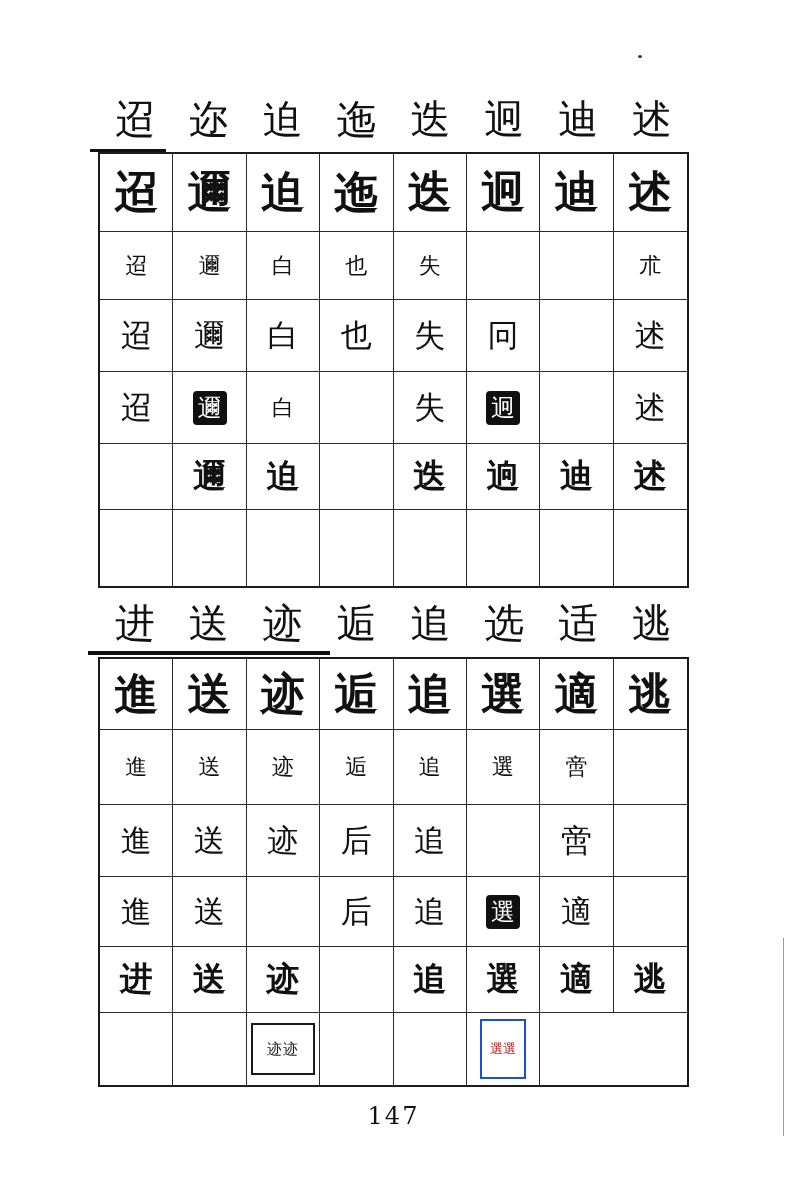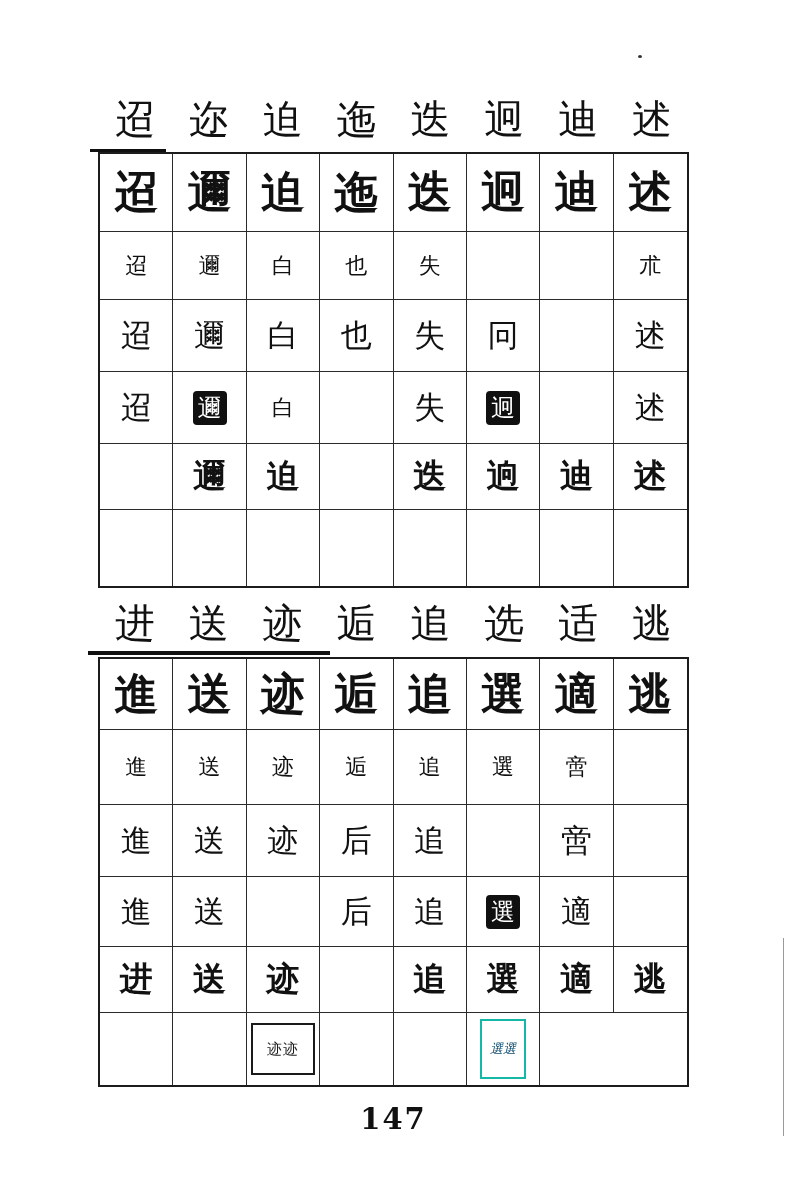--- a/index.html
+++ b/index.html
@@ -43,28 +43,28 @@
     width:34px;height:34px;background:#101010;color:#fff;
     display:flex;align-items:center;justify-content:center;
     font-size:24px;border-radius:4px;
   }
   .stamp-wide{
     width:60px;height:48px;border:2px solid #1a1a1a;background:#fff;color:#1a1a1a;
     display:flex;align-items:center;justify-content:center;gap:2px;
     font-size:15px;letter-spacing:1px;
   }
   .stamp-dense{
-    width:42px;height:56px;border:2px solid #14b8a6;background:#fff;color:#0c4a6e;
+    width:42px;height:56px;border:2px solid #1d4ed8;background:#fff;color:#b91c1c;
     display:flex;flex-wrap:wrap;align-items:center;justify-content:center;
-    font-size:13px;line-height:14px;text-align:center;overflow:hidden;font-style:italic;
+    font-size:13px;line-height:14px;text-align:center;overflow:hidden;
   }
   
   .page-number{
     position:absolute;top:1102px;left:98px;width:591px;
-    text-align:center;font-size:29px;letter-spacing:2px;font-weight:bold;
+    text-align:center;font-size:24px;letter-spacing:2px;
   }
   
   .artifact{position:absolute;background:#333;}
   #artifact-dot{left:638px;top:55px;width:4px;height:3px;border-radius:50%;}
   #artifact-plus{left:632px;top:238px;width:auto;height:auto;background:none;font-size:12px;color:#222;font-family:"DejaVu Sans Mono",monospace;}
   #artifact-vline{left:783px;top:938px;width:1px;height:198px;background:#9a9a9a;}
   #artifact-underline-top{left:90px;top:149px;width:76px;height:3px;background:#101010;}
   #artifact-underline-bottom{left:88px;top:651px;width:242px;height:4px;background:#101010;}
 </style>
 </head>

